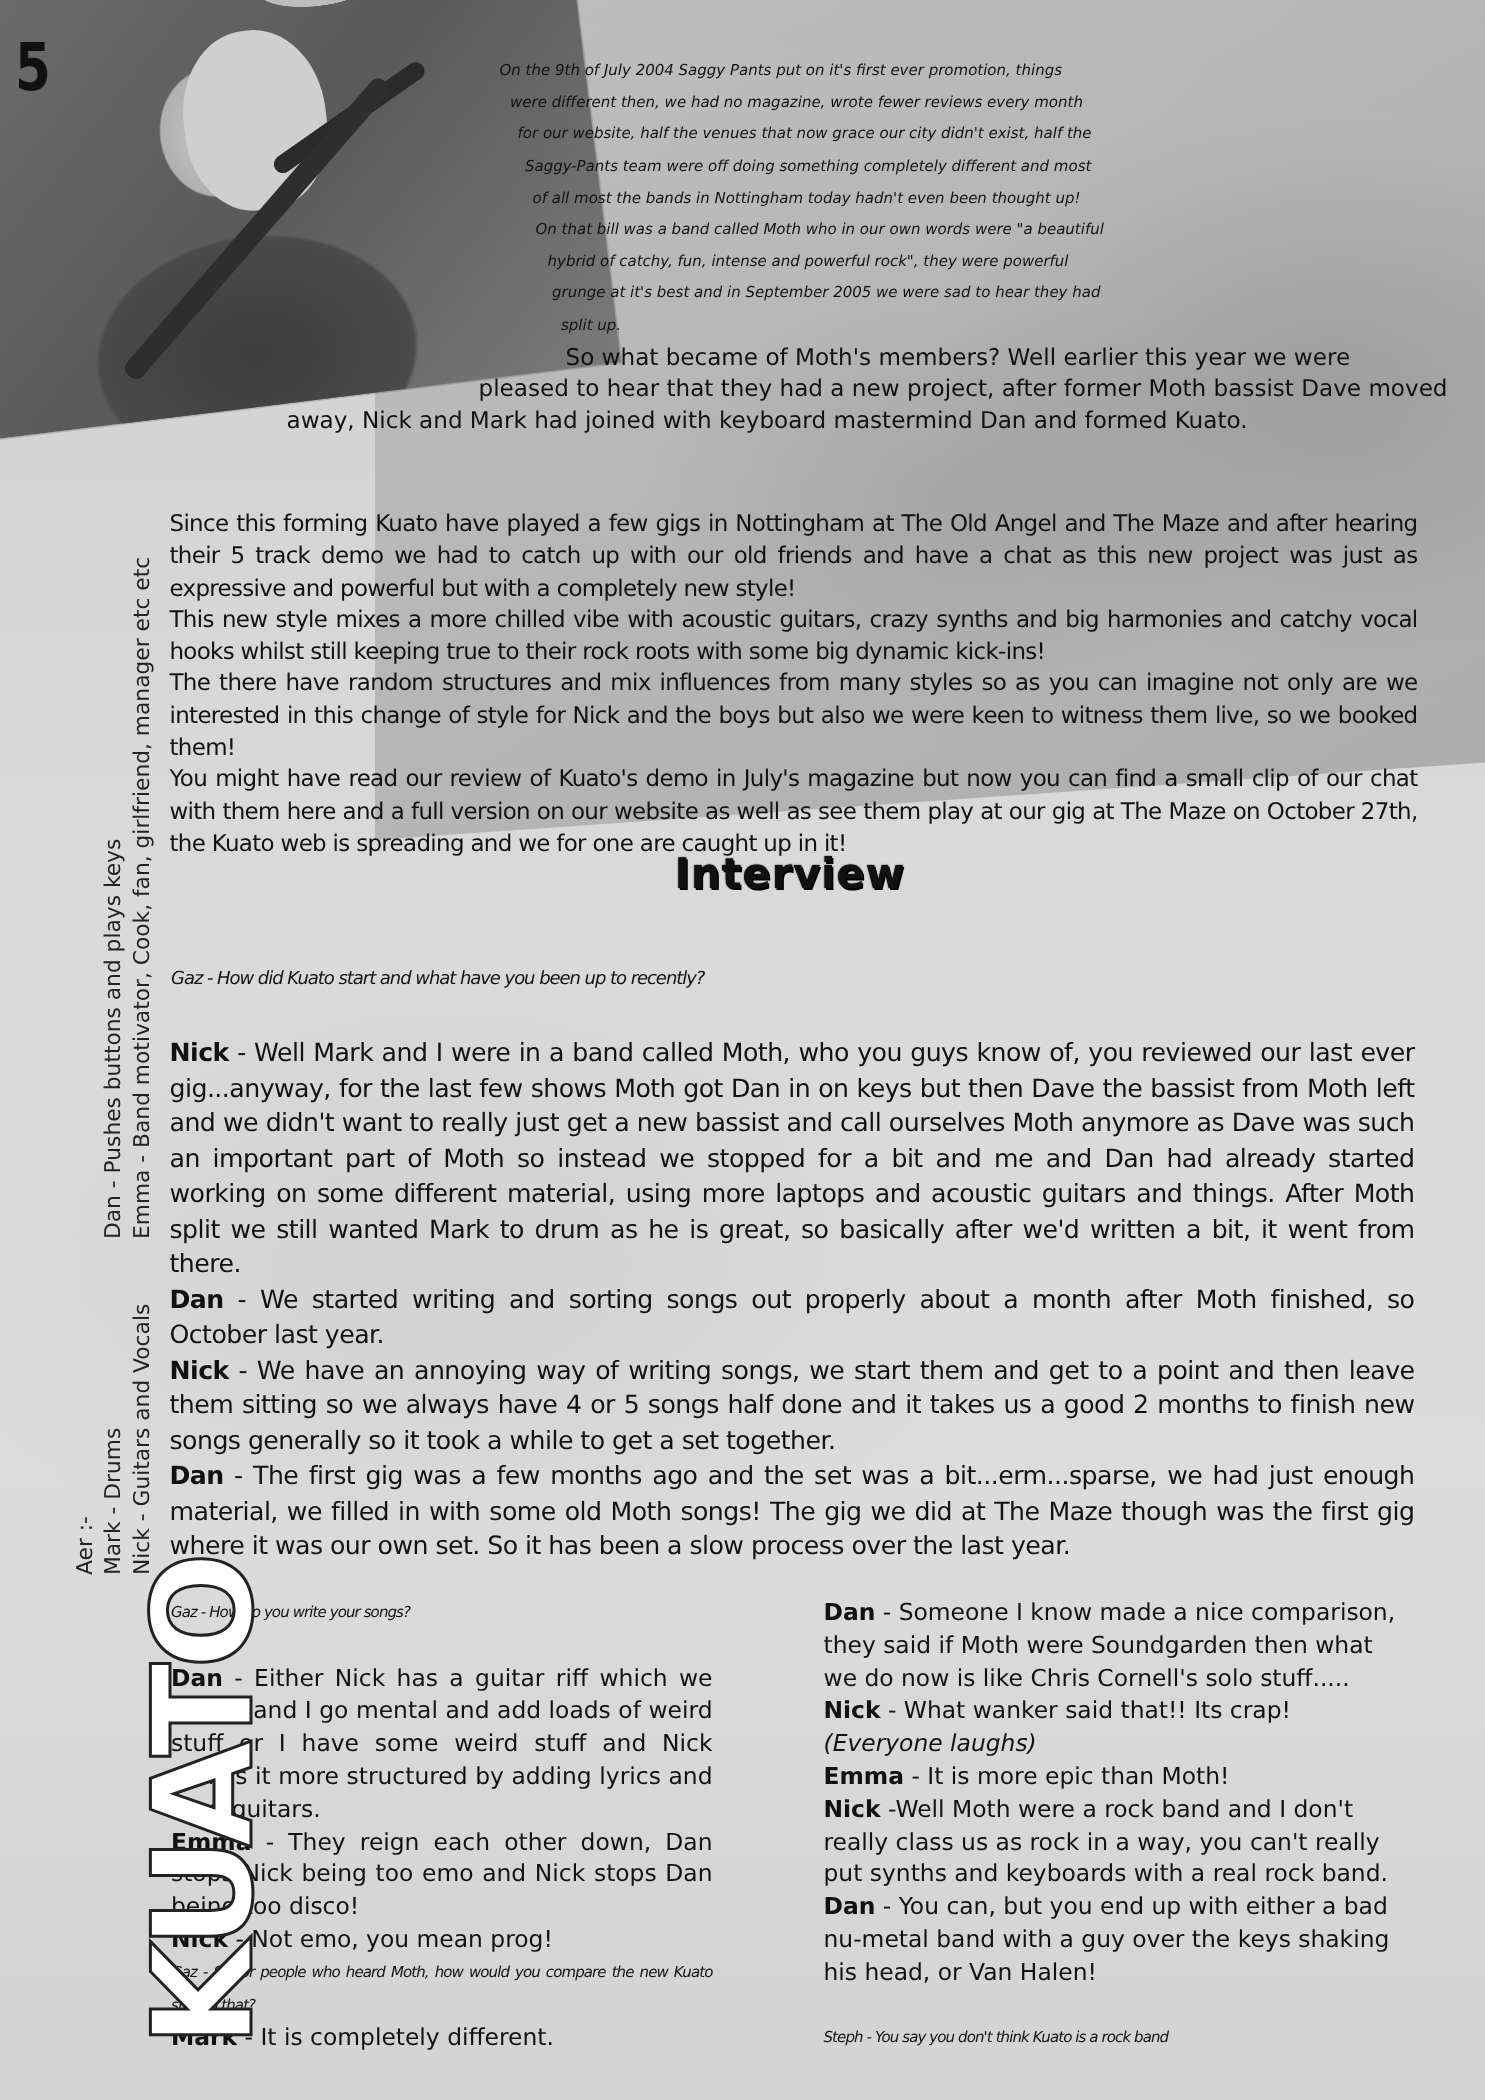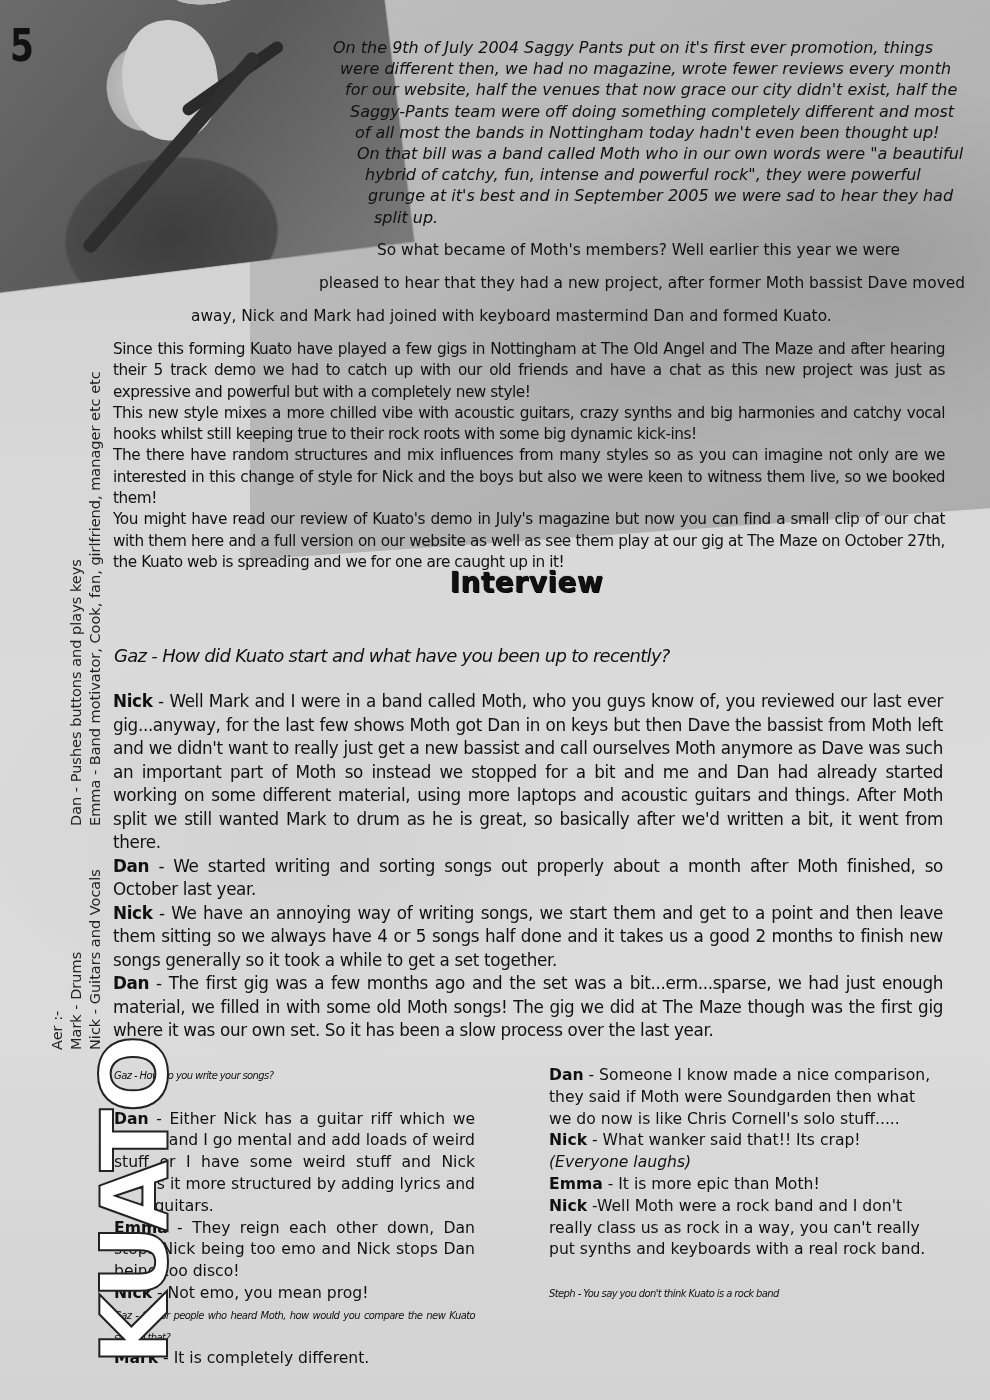--- a/index.html
+++ b/index.html
@@ -45,43 +45,43 @@
     background: #2e2e2e; transform: rotate(-42deg); border-radius: 6px;
   }
   .page-number {
     position: absolute; left: 10px; top: 20px;
     font-family: "DejaVu Sans", sans-serif; font-weight: bold; font-size: 44px;
     color: #111; transform: scaleX(0.78); transform-origin: 0 0; letter-spacing: -1px;
   }
   .intro-italic {
     position: absolute; left: 330px; top: 37px; width: 620px;
     font-family: "DejaVu Sans", sans-serif; font-style: italic;
-    font-size: 16px; line-height: 21.2px; color: #111;
+    font-size: 10px; line-height: 21.2px; color: #111;
   }
   .intro-italic .ln { display: block; white-space: nowrap; }
   .intro-roman {
     position: absolute; left: 113px; top: 228px; width: 830px;
     font-family: "DejaVu Sans", sans-serif; font-size: 15.4px; line-height: 21.2px; color: #111;
   }
-  .intro-roman .ln { display: block; white-space: nowrap; margin-top: 12px; }
+  .intro-roman .ln { display: block; white-space: nowrap; }
   .intro-body {
     position: absolute; left: 113px; top: 291px; width: 832px;
     font-family: "DejaVu Sans", sans-serif; font-size: 15.3px; line-height: 21.3px;
     color: #111; letter-spacing: -0.45px; text-align: justify; margin-top: 48px;
   }
   .intro-body p { margin: 0; }
   .section-title {
     position: absolute; left: 414px; top: 566px; width: 225px; text-align: center;
     font-family: "DejaVu Sans", sans-serif; font-weight: bold; font-size: 28px;
     color: #111; letter-spacing: 0.5px;
     text-shadow: 0 0 1px #000, 1px 1px 0 #000;
   }
   .q {
     font-family: "DejaVu Sans", sans-serif; font-style: italic; font-weight: normal;
-    font-size: 18px; letter-spacing: -0.7px; color: #111;
+    font-size: 12px; letter-spacing: -0.7px; color: #111;
   }
   .q1 { position: absolute; left: 114px; top: 645px; width: 830px; }
   .interview-main {
     position: absolute; left: 113px; top: 690px; width: 830px;
     font-family: "DejaVu Sans", sans-serif; font-size: 16.8px; line-height: 23.5px;
     color: #111; letter-spacing: -0.35px; text-align: justify;
   }
   .interview-main p, .col p { margin: 0; }
   .speaker { font-weight: bold; }
   .col {
@@ -169,20 +169,21 @@
     <p class="q">Gaz - So for people who heard Moth, how would you compare the new Kuato stuff to that?</p>
     <p><span class="speaker">Mark</span><span> - It is completely different.</span></p>
   </div>
 
   <div class="col col-right">
     <p><span class="speaker">Dan</span><span> - Someone I know made a nice comparison, they said if Moth were Soundgarden then what we do now is like Chris Cornell's solo stuff.....</span></p>
     <p><span class="speaker">Nick</span><span> - What wanker said that!! Its crap!</span></p>
     <p class="italic-note">(Everyone laughs)</p>
     <p><span class="speaker">Emma</span><span> - It is more epic than Moth!</span></p>
     <p><span class="speaker">Nick</span><span> -Well Moth were a rock band and I don't really class us as rock in a way, you can't really put synths and keyboards with a real rock band.</span></p>
+    <p><span class="speaker">Dan</span><span> - You can, but you end up with either a bad nu-metal band with a guy over the keys shaking his head, or Van Halen!</span></p>
     <div class="gap"></div>
     <p class="q">Steph - You say you don't think Kuato is a rock band</p>
   </div>
 
   <div class="lineup-inner">
     <div class="lineup-col">
       <span class="lineup-row">Aer :-</span>
       <span class="lineup-row">Mark - Drums</span>
       <span class="lineup-row">Nick - Guitars and Vocals</span>
     </div>

